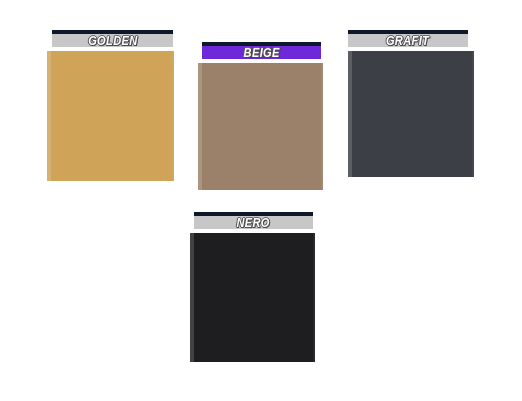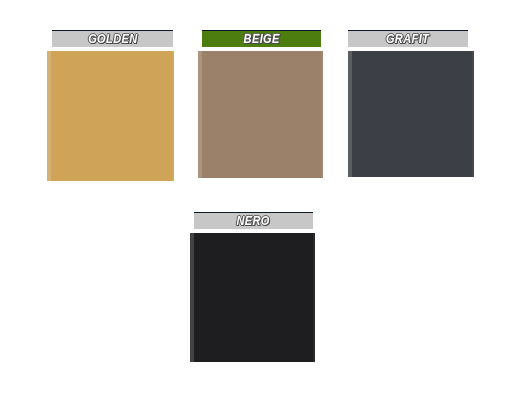--- a/index.html
+++ b/index.html
@@ -23,21 +23,21 @@
 
   .swatch-card {
     position: absolute;
   }
 
   .swatch-label {
     position: relative;
     box-sizing: border-box;
     height: 17px;
     background: #c7c7c7;
-    border-top: 1px solid #0f172a;
+    border-top: 4px solid #0f172a;
     display: flex;
     align-items: center;
     justify-content: center;
     overflow: hidden;
   }
 
   .swatch-label-text {
     font-family: "Liberation Sans Narrow", "Liberation Sans", sans-serif;
     font-size: 12px;
     font-weight: bold;
@@ -108,21 +108,21 @@
     <div class="swatch-label" style="background: rgb(199, 199, 199);">
       <span class="swatch-label-text" style="color: rgb(255, 255, 255);">GOLDEN</span>
     </div>
     <div class="swatch-chip" id="chip-golden" style="background: rgb(207, 164, 88);">
       <div class="chip-sheen"></div>
       <div class="chip-sheen-right"></div>
     </div>
   </div>
 
   <div class="swatch-card" id="card-beige">
-    <div class="swatch-label" style="background: #4d7c0f;">
+    <div class="swatch-label" style="background: #6d28d9; margin-top: 12px;">
       <span class="swatch-label-text" style="color: rgb(255, 255, 255);">BEIGE</span>
     </div>
     <div class="swatch-chip" id="chip-beige" style="background: rgb(155, 129, 105);">
       <div class="chip-sheen"></div>
       <div class="chip-sheen-right"></div>
     </div>
   </div>
 
   <div class="swatch-card" id="card-grafit">
     <div class="swatch-label" style="background: rgb(199, 199, 199);">

